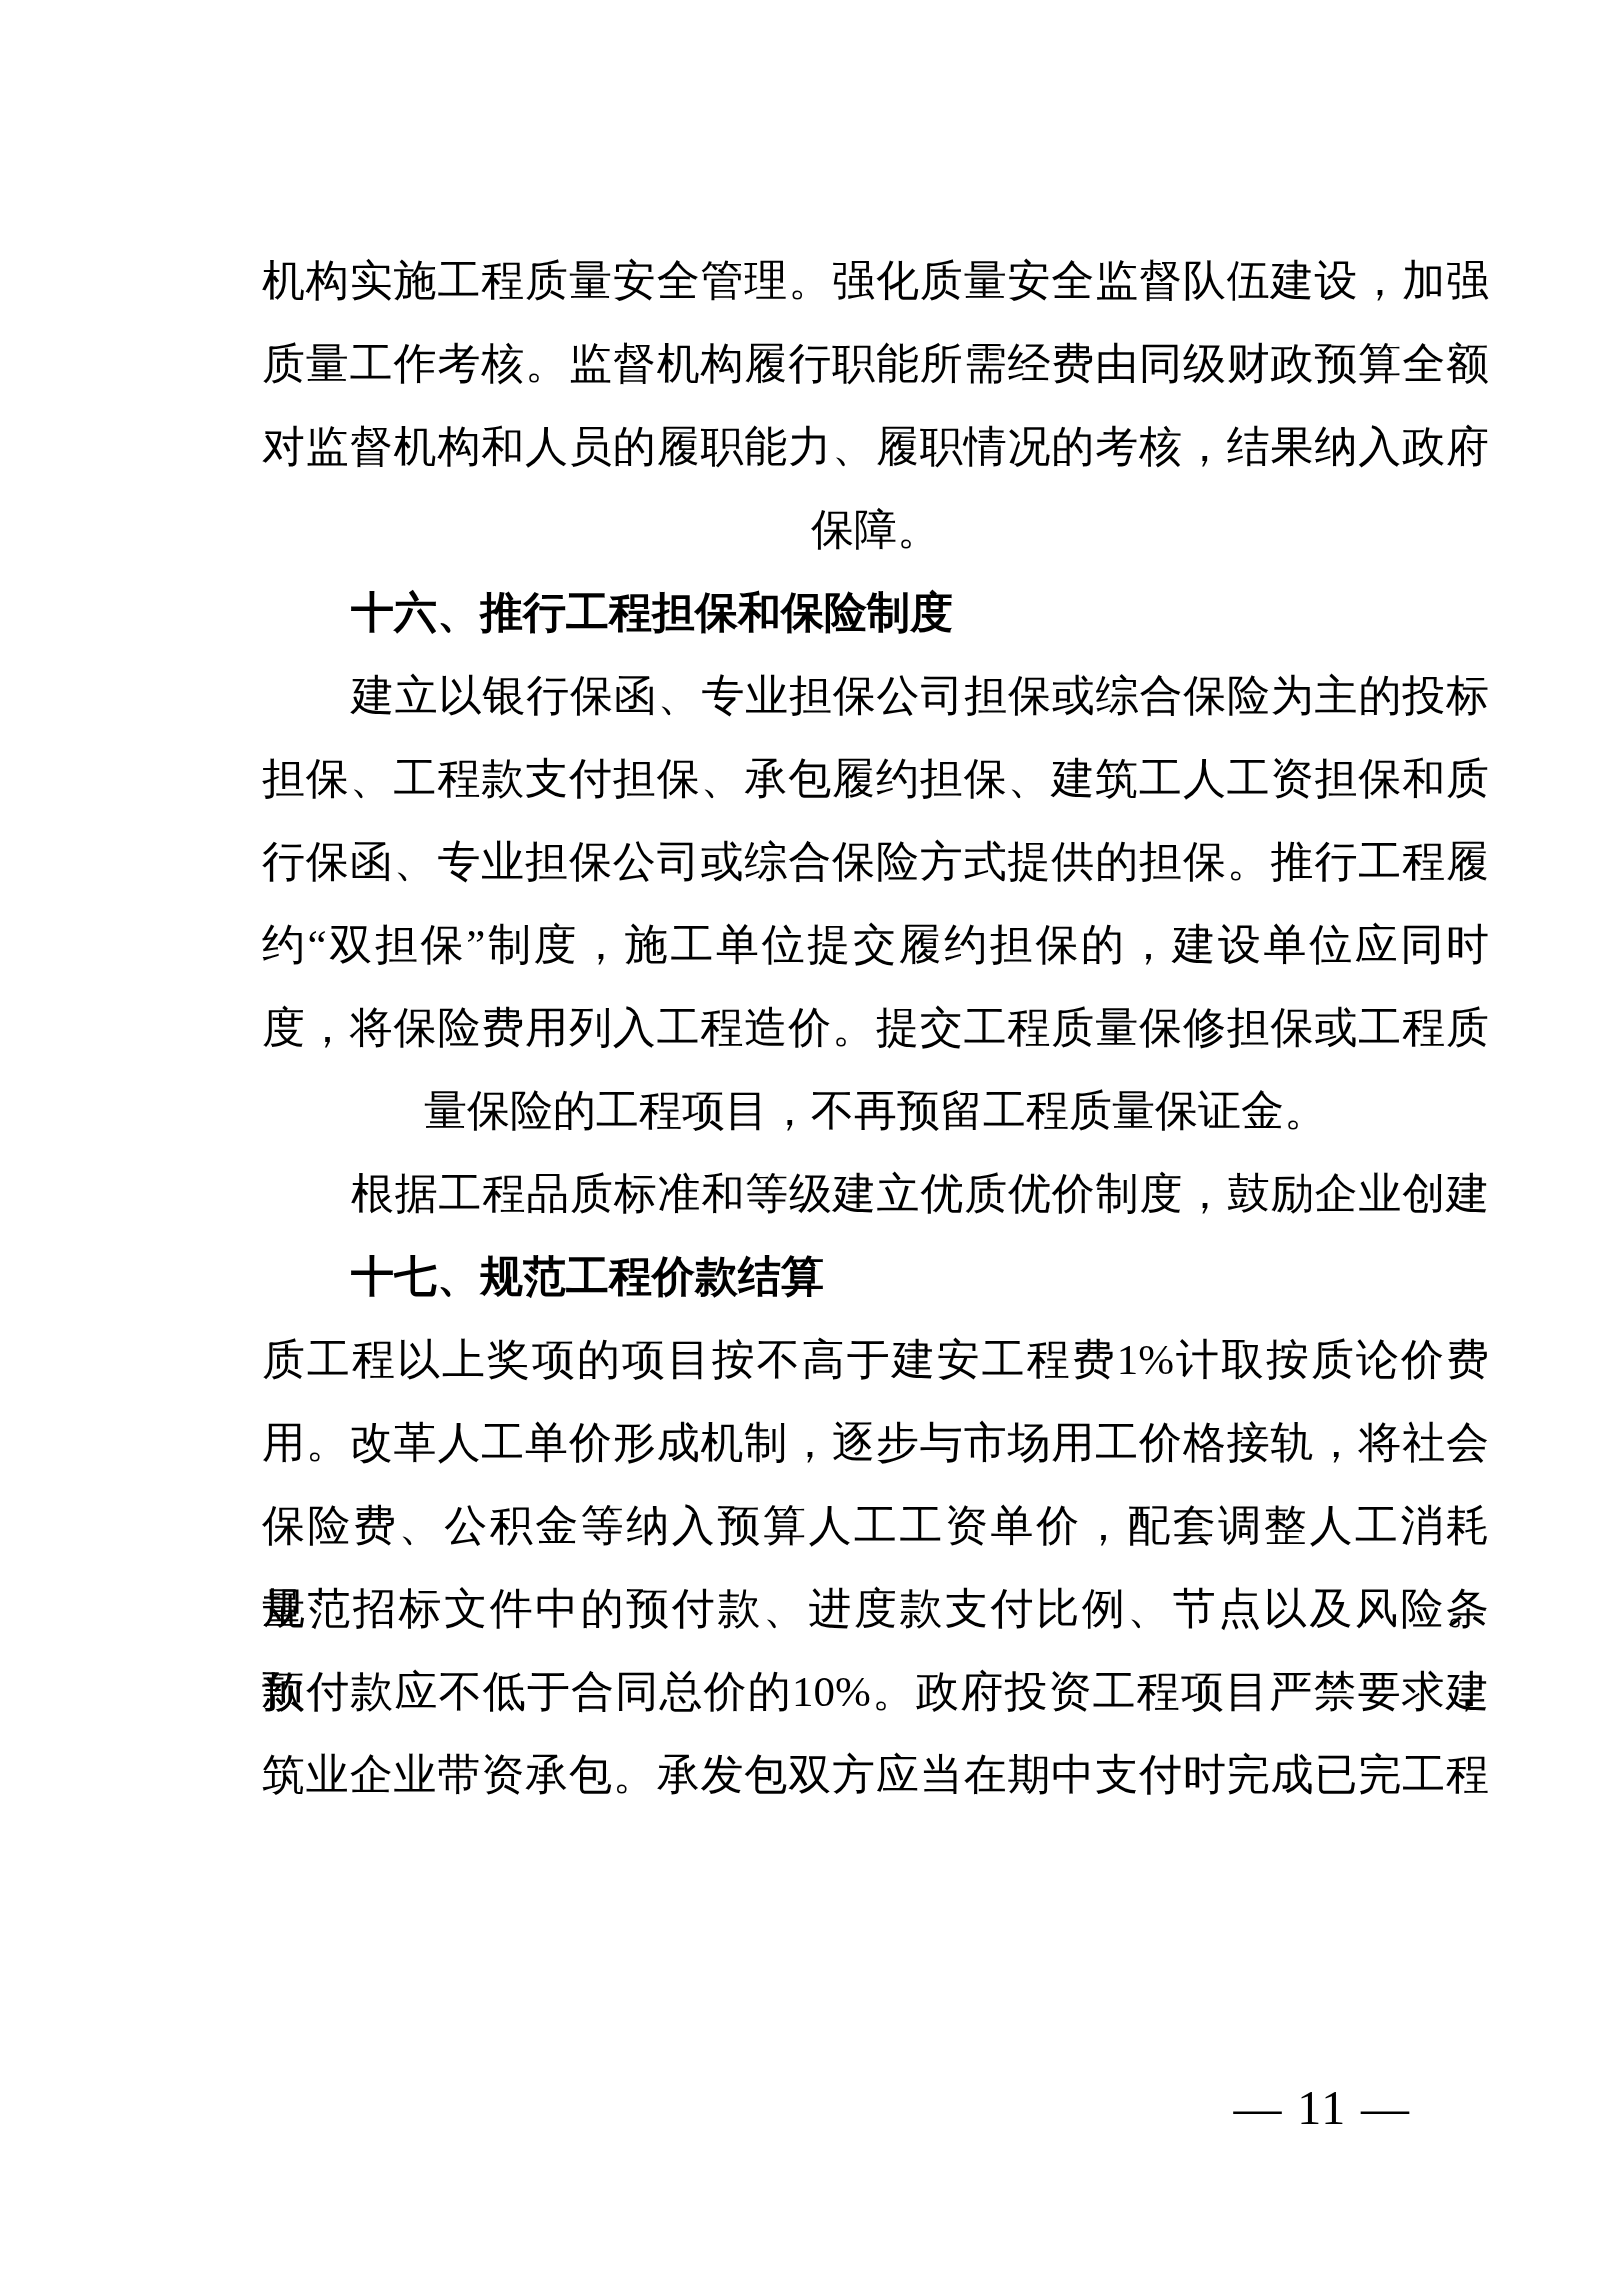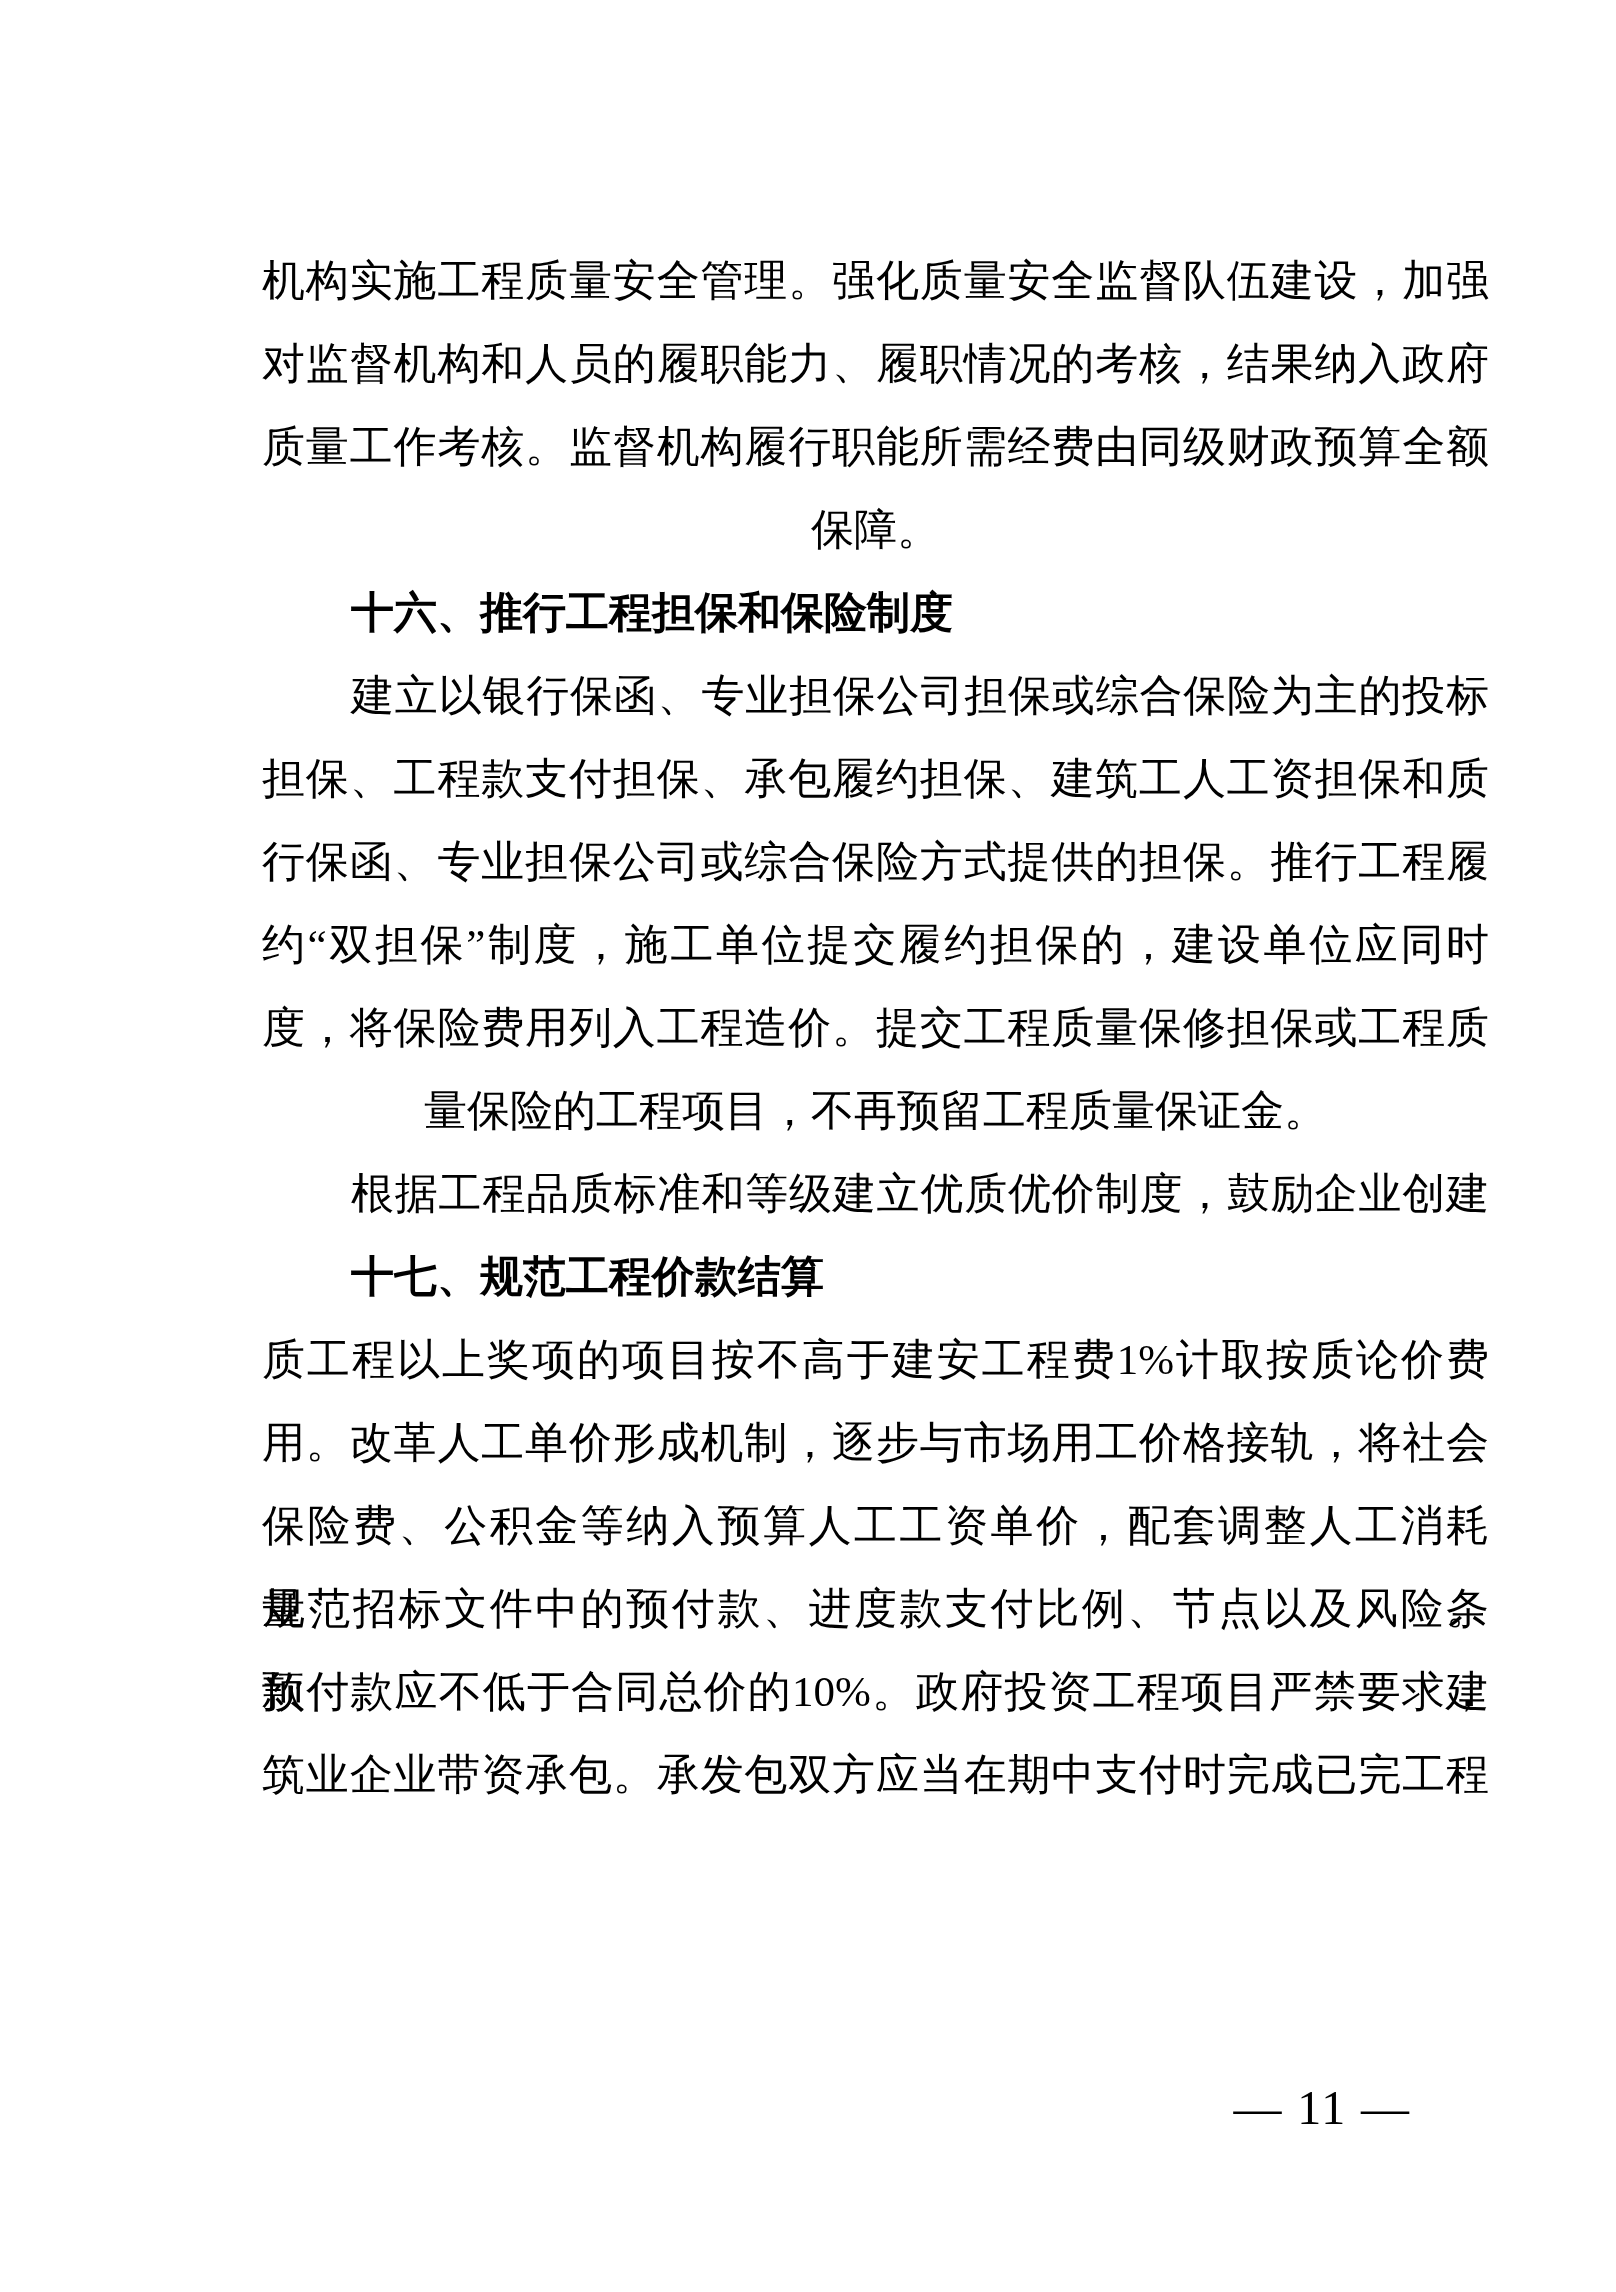--- a/index.html
+++ b/index.html
@@ -53,22 +53,22 @@
     color: #000000;
     font-family: "Liberation Serif", "DejaVu Serif", serif;
   }
 </style>
 </head>
 <body>
 
 <div class="page">
   <div class="content" id="doc-content">
       <div class="line fill">机构实施工程质量安全管理。强化质量安全监督队伍建设，加强</div>
+      <div class="line fill">质量工作考核。监督机构履行职能所需经费由同级财政预算全额</div>
       <div class="line fill">对监督机构和人员的履职能力、履职情况的考核，结果纳入政府</div>
-      <div class="line fill">质量工作考核。监督机构履行职能所需经费由同级财政预算全额</div>
       <div class="line">保障。</div>
       <div class="line heading">十六、推行工程担保和保险制度</div>
       <div class="line indent fill">建立以银行保函、专业担保公司担保或综合保险为主的投标</div>
       <div class="line fill">担保、工程款支付担保、承包履约担保、建筑工人工资担保和质</div>
       <div class="line fill">行保函、专业担保公司或综合保险方式提供的担保。推行工程履</div>
       <div class="line fill">约“双担保”制度，施工单位提交履约担保的，建设单位应同时</div>
       <div class="line fill">度，将保险费用列入工程造价。提交工程质量保修担保或工程质</div>
       <div class="line">量保险的工程项目，不再预留工程质量保证金。</div>
       <div class="line indent fill">根据工程品质标准和等级建立优质优价制度，鼓励企业创建</div>
       <div class="line heading">十七、规范工程价款结算</div>

